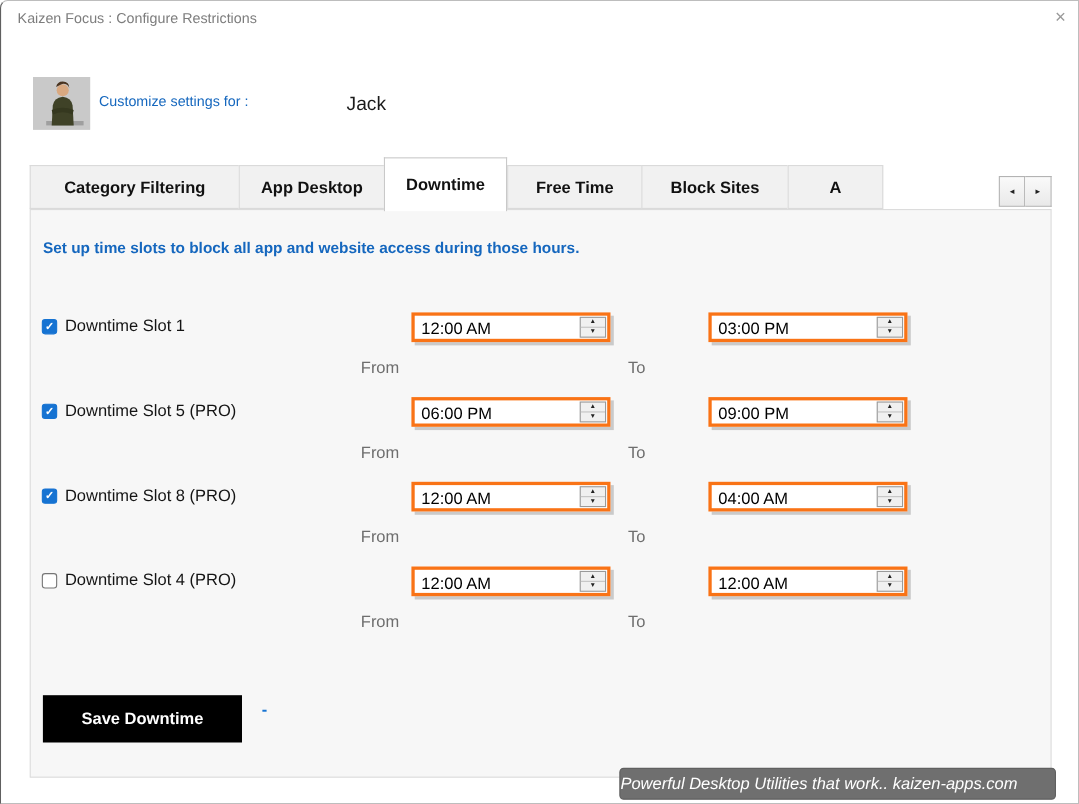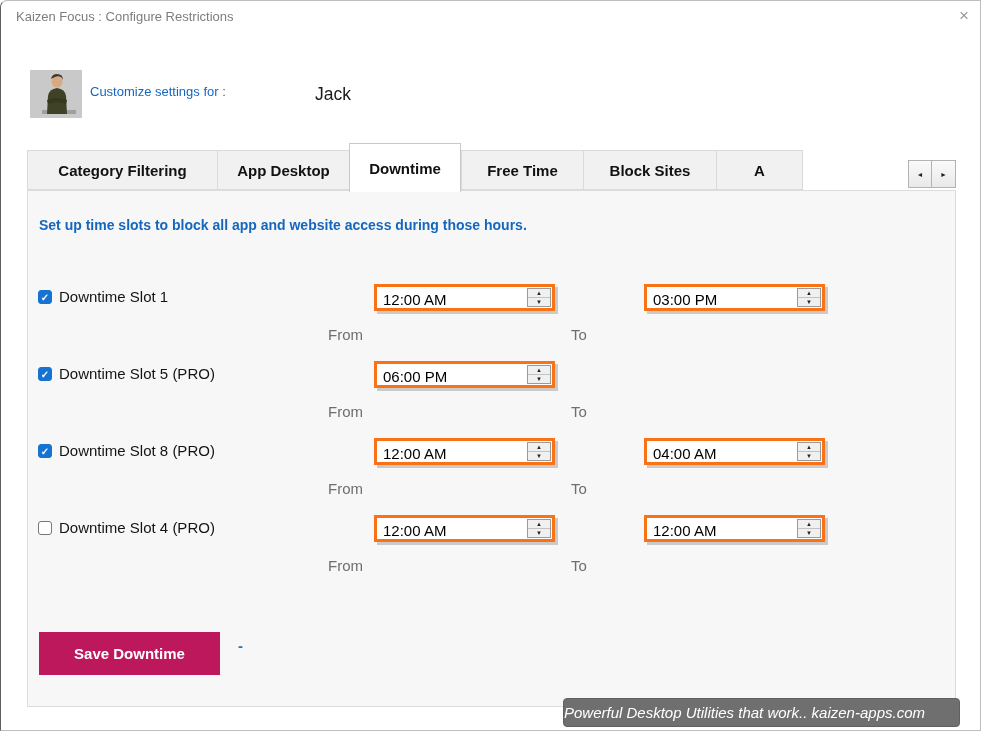--- a/index.html
+++ b/index.html
@@ -141,21 +141,21 @@
   }
   .spin-btn {
     flex: 1; display: flex; align-items: center; justify-content: center;
     font-size: 6px; color: #222;
   }
   .spin-btn.up { border-bottom: 1px solid #c2c2c2; }
   
   .save-btn {
     position: absolute; left: 11px; top: 441px;
     width: 181px; height: 43px;
-    background: #be185d; color: #ffffff;
+    background: #000000; color: #ffffff;
     border: none;
     font-family: "Liberation Sans", sans-serif;
     font-size: 15px; font-weight: bold;
     text-align: center; line-height: 43px;
     cursor: default;
   }
   .status-dash {
     position: absolute; left: 210px; top: 446px;
     font-size: 15px; font-weight: bold; color: #1673d2;
   }
@@ -238,20 +238,27 @@
     <span class="slot-label">Downtime Slot 5 (PRO)</span>
     <span class="fromto from-label">From</span>
     <span class="timebox from-box">
       <span class="timeval">06:00 PM</span>
       <span class="spin">
         <span class="spin-btn up">▲</span>
         <span class="spin-btn">▼</span>
       </span>
     </span>
     <span class="fromto to-label">To</span>
+    <span class="timebox to-box">
+      <span class="timeval">09:00 PM</span>
+      <span class="spin">
+        <span class="spin-btn up">▲</span>
+        <span class="spin-btn">▼</span>
+      </span>
+    </span>
   </div>
 
   <div class="slot-row row2">
     <span class="checkbox checked">
         <span class="check">✓</span>
       </span>
     <span class="slot-label">Downtime Slot 8 (PRO)</span>
     <span class="fromto from-label">From</span>
     <span class="timebox from-box">
       <span class="timeval">12:00 AM</span>

